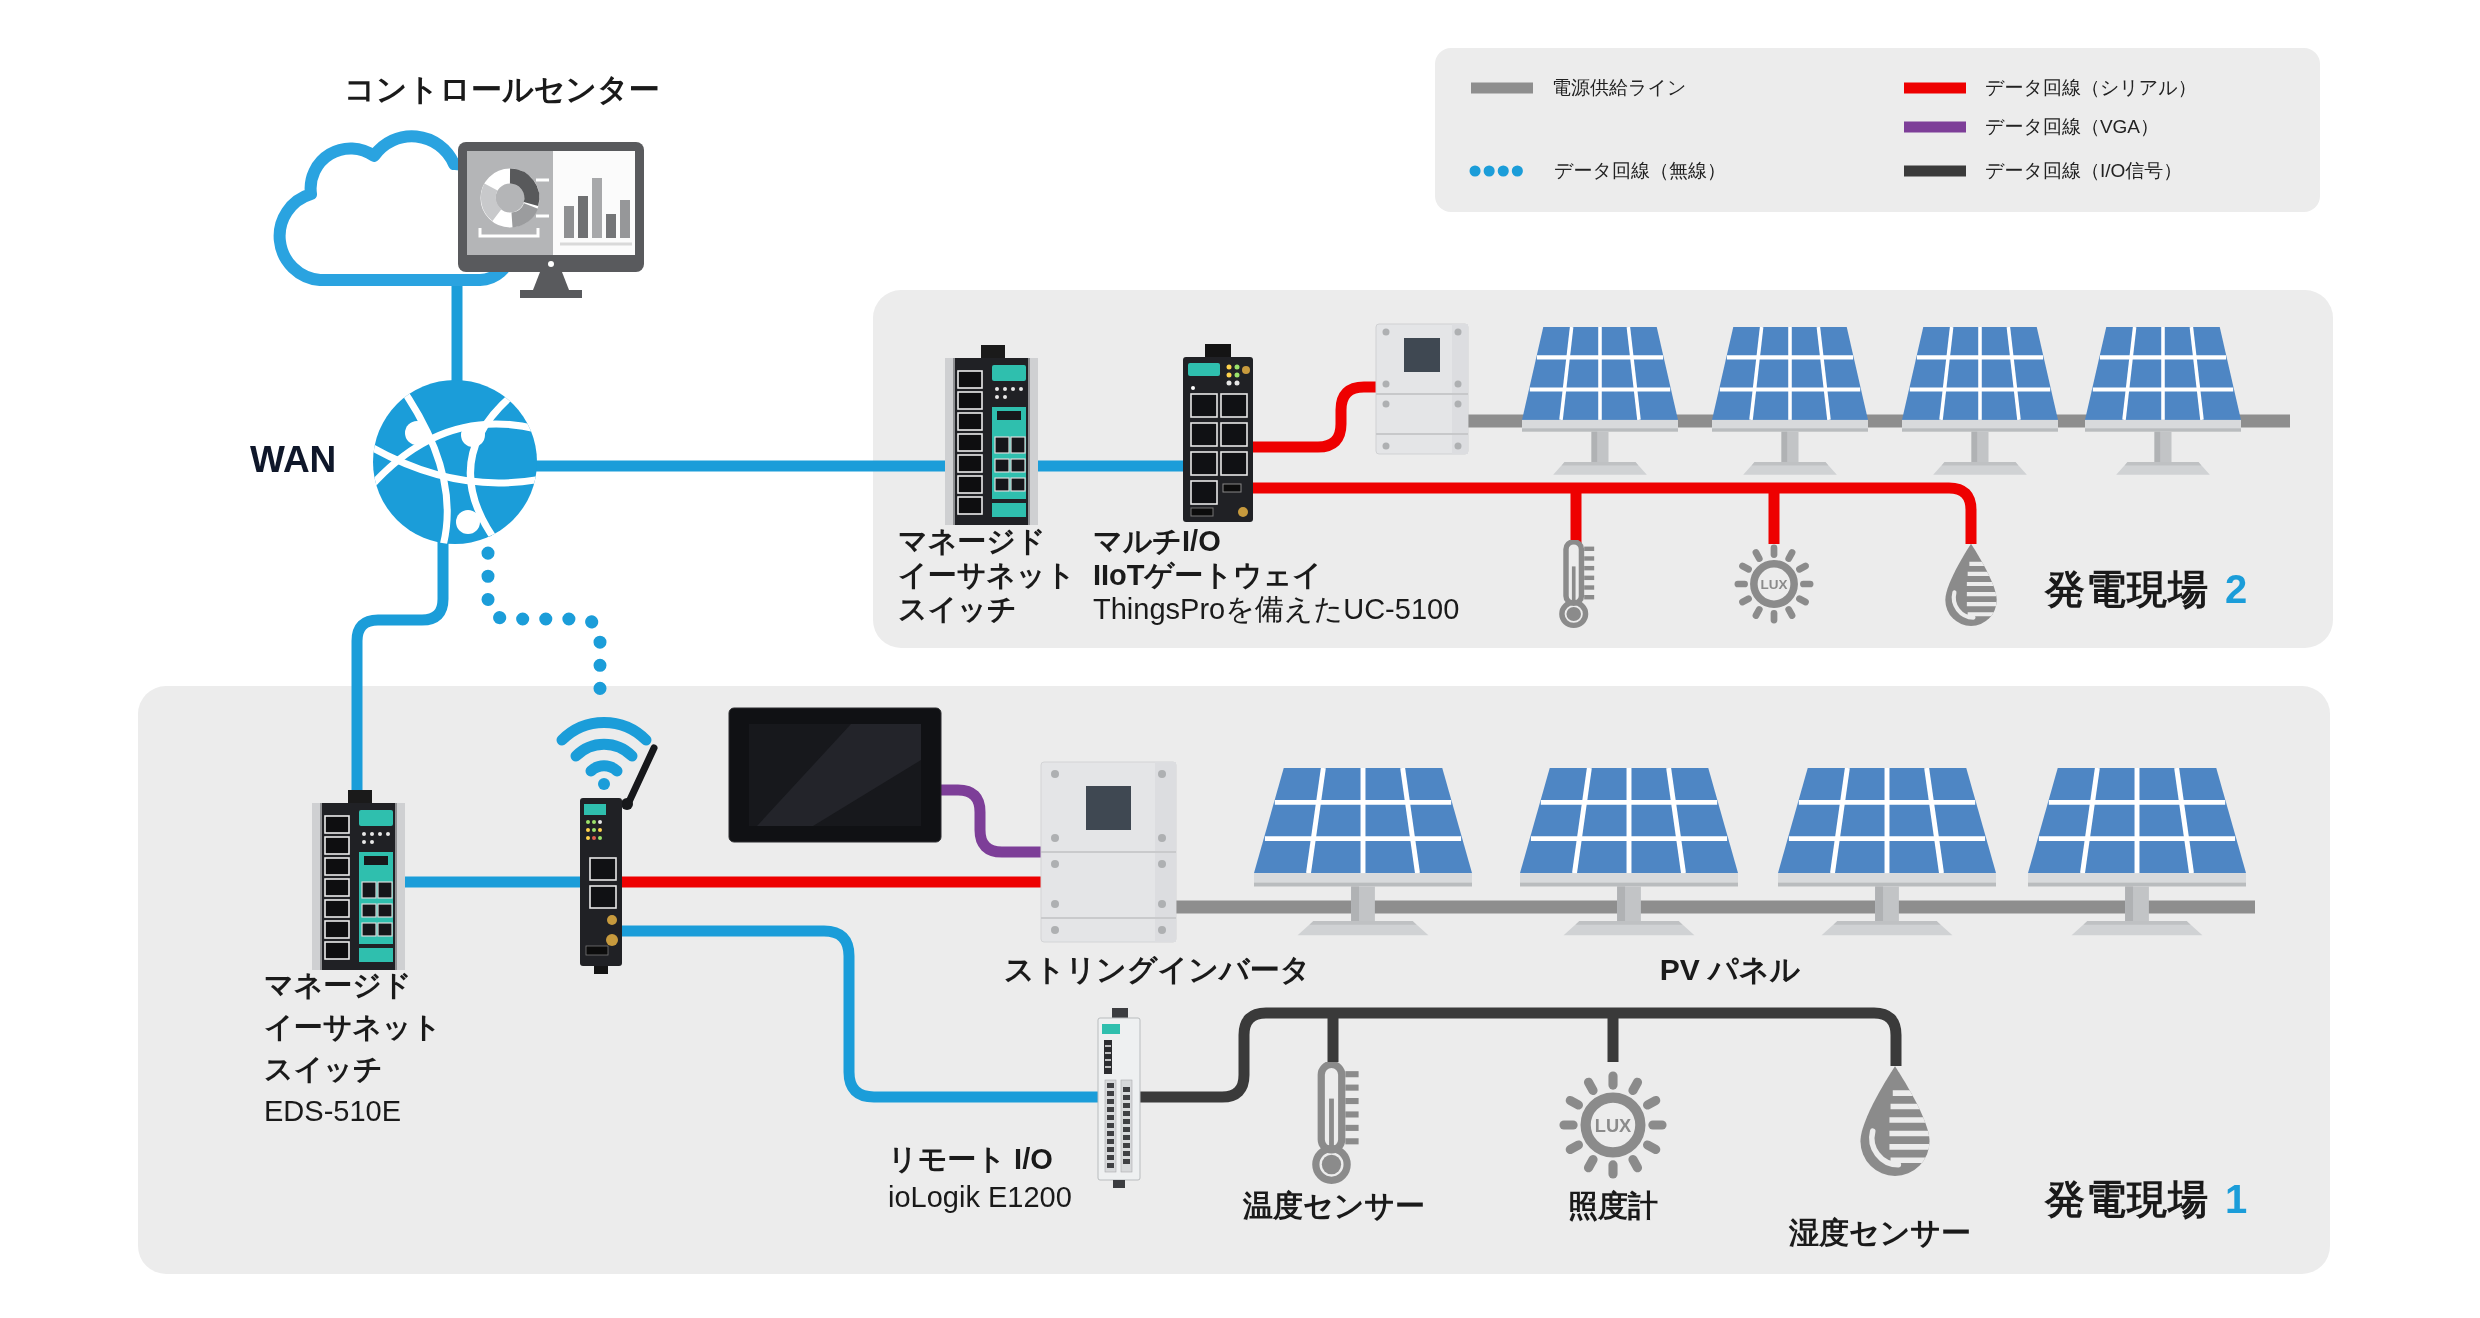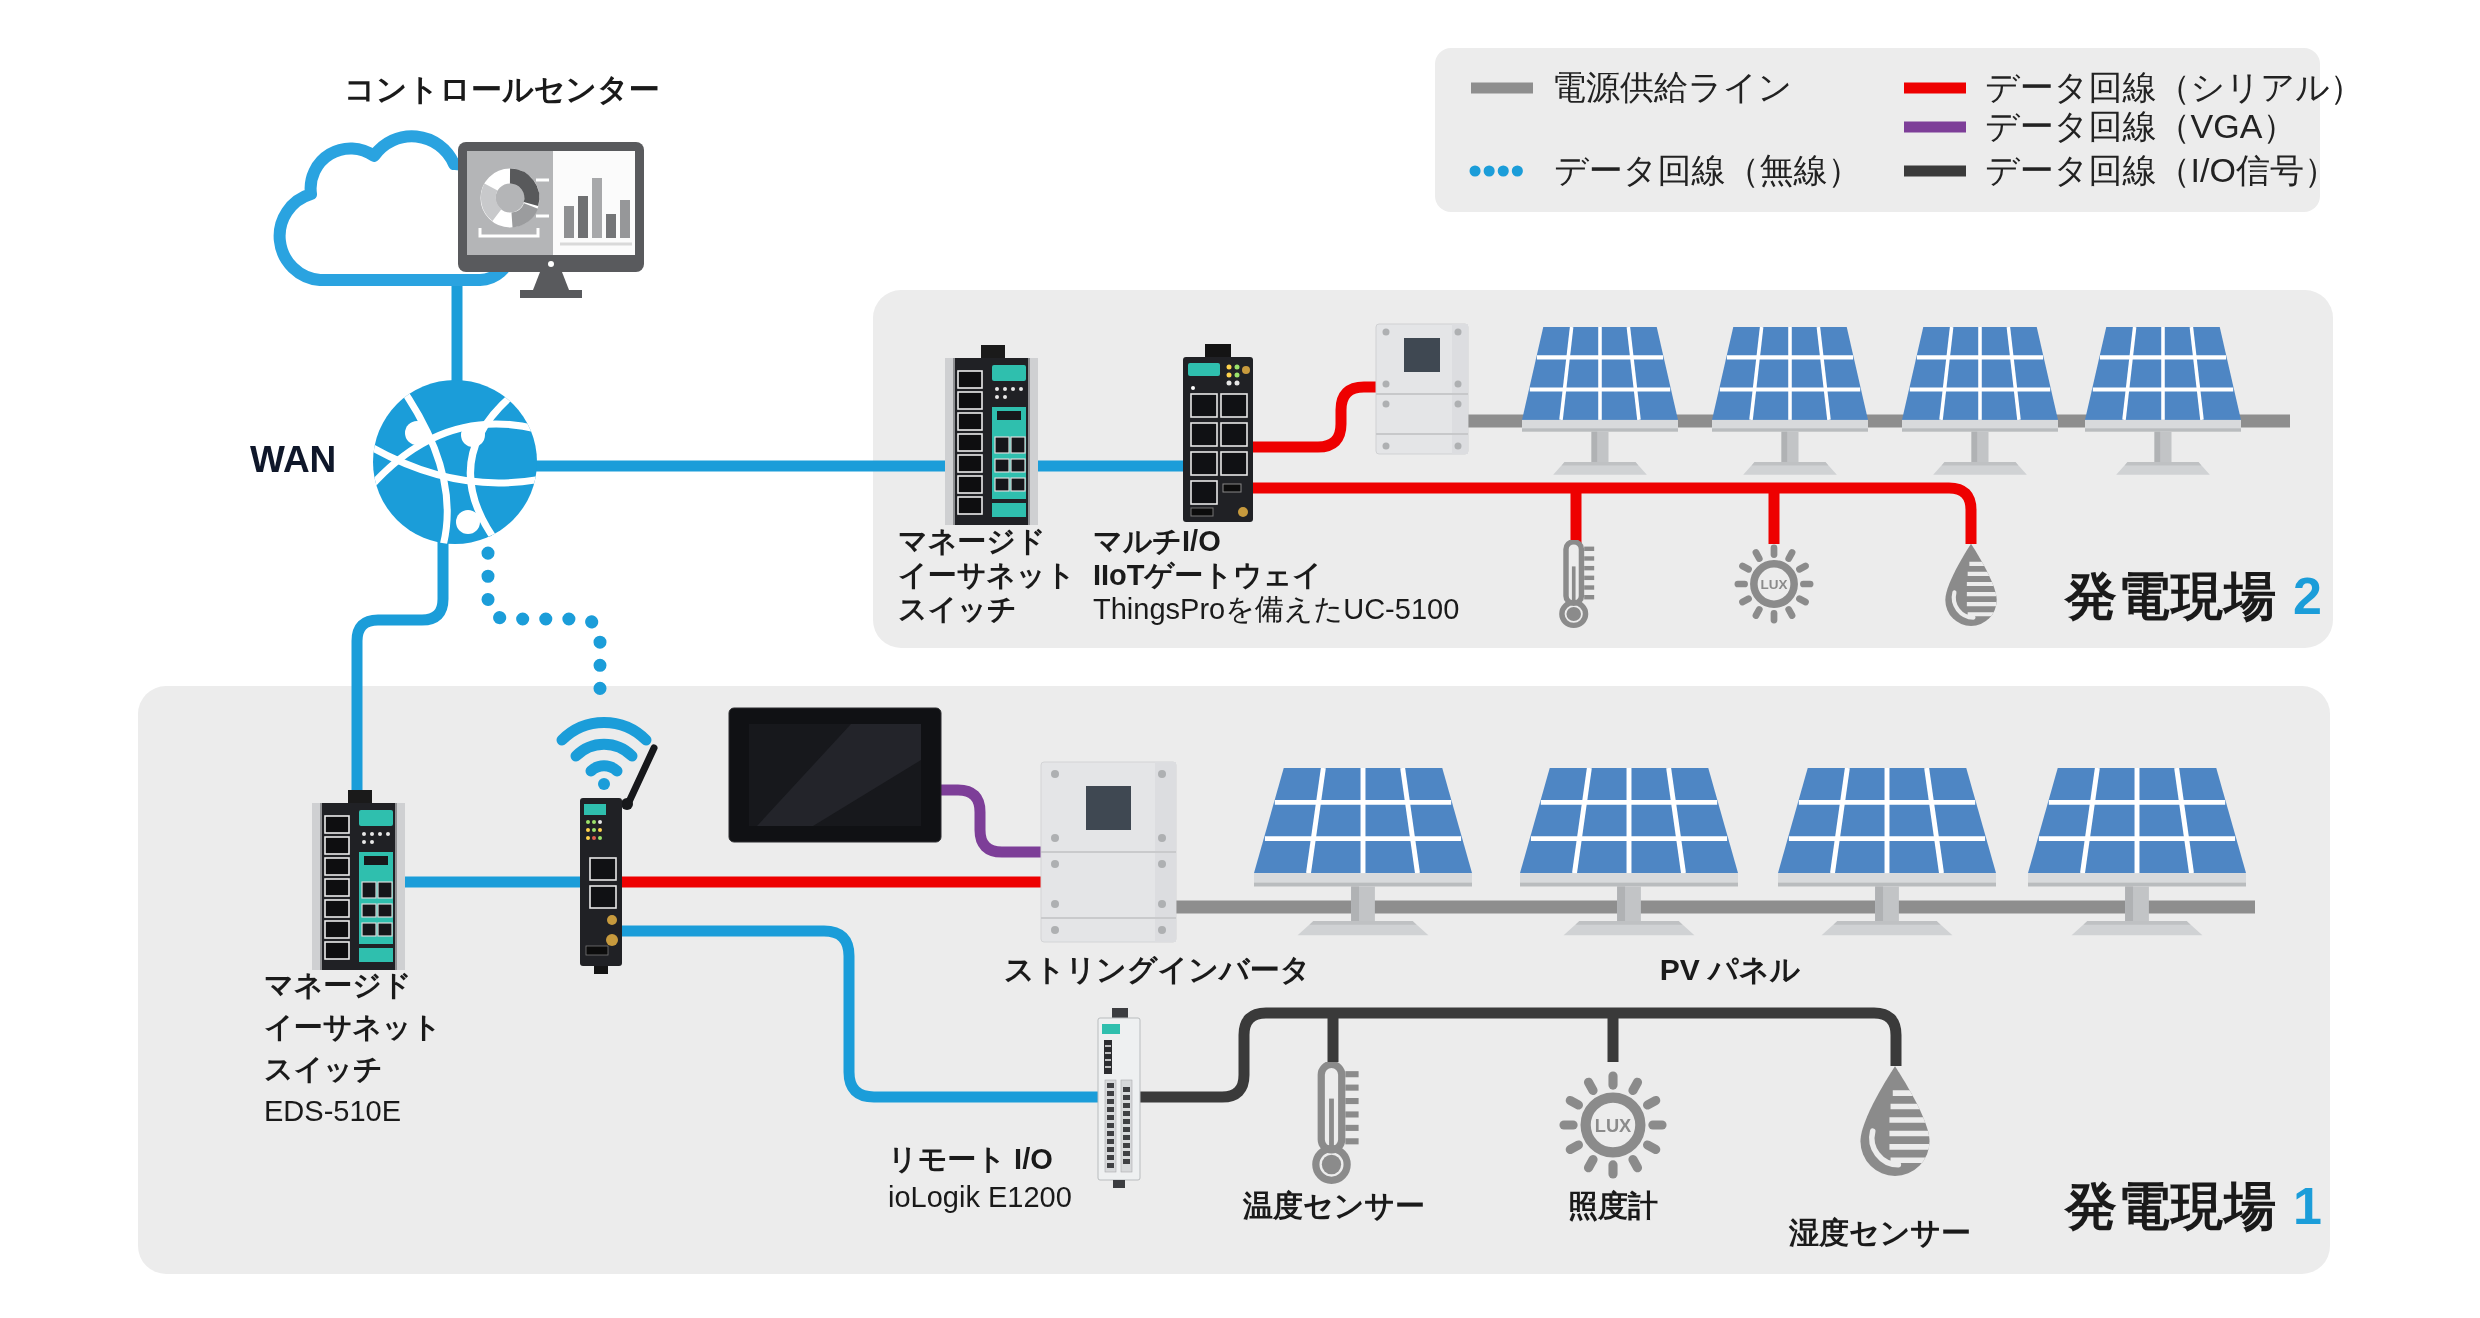--- a/index.html
+++ b/index.html
@@ -12,24 +12,24 @@
   .gfx{position:absolute;z-index:3;}
   .lbl{position:absolute;z-index:4;white-space:nowrap;line-height:1.18;}
   .w600{font-weight:600;}
   .w700{font-weight:700;}
   .w400{font-weight:400;}
   .dev-label{font-size:29px;}
   .lh34 div{line-height:34px;}
   .lh42 div{line-height:42px;}
   .lh38 div{line-height:38px;}
   .sensor-label{font-size:30px;font-weight:600;width:240px;text-align:center;}
-  .area-label{font-size:52px;font-weight:700;letter-spacing:1px;margin-left:20px;}
+  .area-label{font-size:40px;font-weight:700;letter-spacing:1px;}
   .area-label .num{color:#1b9dd9;margin-left:16px;}
   .legend-row{position:absolute;display:flex;align-items:center;gap:18px;height:34px;z-index:4;}
-  .legend-row span{font-size:34px;font-weight:400;color:#222;text-align:center;}
+  .legend-row span{font-size:19px;font-weight:400;color:#222;text-align:center;}
   .cc-label{font-size:31px;font-weight:600;}
   .wan-label{font-size:37px;font-weight:700;color:#0f172a;}
 </style>
 </head>
 <body>
 
 <div id="stage">
 
   <div class="panel" style="left:873px;top:290px;width:1460px;height:358px;"></div>
   <div class="panel" style="left:138px;top:686px;width:2192px;height:588px;"></div>

